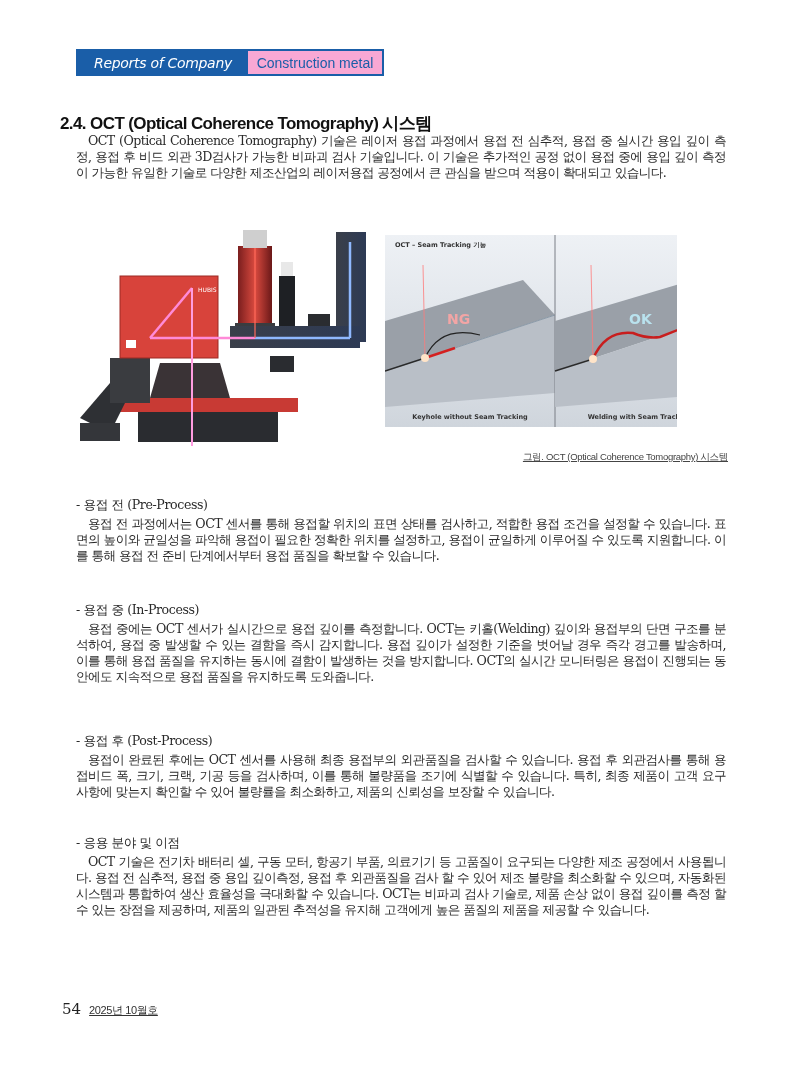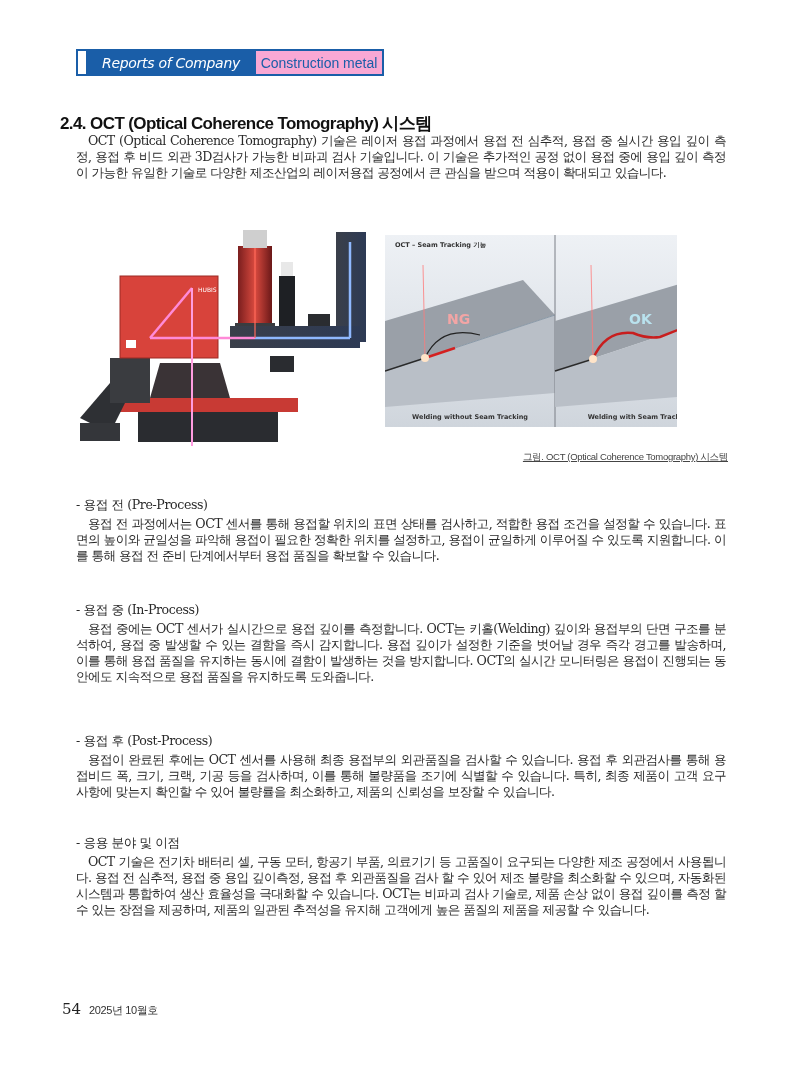--- a/index.html
+++ b/index.html
@@ -1,20 +1,20 @@
 <!DOCTYPE html>
 <html><head>
   <meta charset="utf-8">
   <style>
     * { margin: 0; padding: 0; box-sizing: border-box; }
     html, body { width: 800px; height: 1066px; background: #ffffff; }
     body { position: relative; overflow: hidden; font-family: "DejaVu Serif", "Liberation Serif", serif; color: #222; }
 
     
-    .hdr { position: absolute; left: 76px; top: 49px; height: 27px; width: 308px; display: flex; border: 2px solid #1a5ea8; padding-left: 8px; }
+    .hdr { position: absolute; left: 76px; top: 49px; height: 27px; width: 308px; display: flex; border: 2px solid #1a5ea8; }
     .hdr-left { width: 170px; background: #1a5ea8; color: #fff; font-family: "DejaVu Sans", "Liberation Sans", sans-serif; font-style: italic; font-size: 14px; display: flex; align-items: center; justify-content: center; letter-spacing: -0.3px; }
     .hdr-right { flex: 1; background: #f9a8d4; color: #1a5ea8; font-family: "Liberation Sans", "DejaVu Sans", sans-serif; font-size: 14px; display: flex; align-items: center; justify-content: center; }
 
     .title { position: absolute; left: 60px; top: 112px; font-family: "Liberation Sans", "DejaVu Sans", sans-serif; font-weight: bold; font-size: 17px; letter-spacing: -0.6px; color: #111; }
 
     .para { position: absolute; left: 76px; width: 650px; font-size: 12.6px; line-height: 16px; letter-spacing: -0.55px; text-indent: 12px; color: #2a2a2a; text-align: justify; }
     .sub { position: absolute; left: 76px; font-size: 12.6px; color: #2a2a2a; letter-spacing: -0.4px; }
 
     
     .machine { position: absolute; left: 80px; top: 218px; width: 300px; height: 228px; }
@@ -22,21 +22,21 @@
     .seam { position: absolute; left: 385px; top: 235px; width: 292px; height: 192px; background: linear-gradient(180deg, #eef1f5 0%, #dde2e8 60%, #cfd5dc 100%); overflow: hidden; }
     .seam-label { position: absolute; left: 10px; top: 6px; font-family: "DejaVu Sans", "Liberation Sans", sans-serif; font-size: 6.5px; font-weight: bold; color: #333; }
     .seam-caption { position: absolute; bottom: 6px; font-family: "DejaVu Sans", "Liberation Sans", sans-serif; font-size: 6.5px; font-weight: bold; color: #333; text-align: center; }
     .ng { position: absolute; font-family: "DejaVu Sans", "Liberation Sans", sans-serif; font-weight: bold; font-size: 14px; color: #f2a5a5; }
     .ok { position: absolute; font-family: "DejaVu Sans", "Liberation Sans", sans-serif; font-weight: bold; font-size: 14px; color: #b9e2ee; }
 
     .fig-caption { position: absolute; left: 0; width: 728px; top: 451px; text-align: right; font-family: "Liberation Sans", "DejaVu Sans", sans-serif; font-size: 9.5px; color: #444; letter-spacing: -0.3px; text-decoration: underline; }
 
     .footer { position: absolute; left: 62px; top: 1000px; display: flex; align-items: baseline; gap: 8px; }
     .page-num { font-family: "DejaVu Serif", "Liberation Serif", serif; font-size: 15px; color: #222; }
-    .issue { font-family: "Liberation Sans", "DejaVu Sans", sans-serif; font-size: 11px; color: #333; letter-spacing: -0.4px; }
+    .issue { font-family: "Liberation Sans", "DejaVu Sans", sans-serif; font-size: 11px; color: #333; letter-spacing: -0.4px; text-decoration: underline; }
   </style>
 </head>
 <body>
 
 <div class="hdr">
   <div class="hdr-left">Reports of Company</div>
   <div class="hdr-right">Construction metal</div>
 </div>
 
 <h1 class="title">2.4. OCT (Optical Coherence Tomography) 시스템</h1>
@@ -107,21 +107,21 @@
     <polygon points="170,86 308,45 339,80 170,136" fill="#9aa0a8"></polygon>
     <polygon points="170,136 339,80 339,158 170,172" fill="#b9bfc7"></polygon>
     <line x1="170" y1="136" x2="208" y2="124" stroke="#2a2a2a" stroke-width="1.5"></line>
     <path d="M208 124 Q220 95 248 98 Q262 104 275 102 L333 79" fill="none" stroke="#c81e1e" stroke-width="2.5"></path>
     <line x1="206" y1="30" x2="208" y2="124" stroke="#ff7a7a" stroke-width="0.8"></line>
     <circle cx="208" cy="124" r="4" fill="#ffe4c8"></circle>
   </svg>
   <span class="seam-label">OCT – Seam Tracking 기능</span>
   <span class="ng" style="left:62px;top:76px;">NG</span>
   <span class="ok" style="left:228px;top:76px;margin-left:16px;">OK</span>
-  <span class="seam-caption" style="left:0;width:170px;">Welding without Seam Tracking</span>
+  <span class="seam-caption" style="left:0;width:170px;">Keyhole without Seam Tracking</span>
   <span class="seam-caption" style="left:170px;width:169px;">Welding with Seam Tracking</span>
 </div>
 
 <div class="fig-caption">그림. OCT (Optical Coherence Tomography) 시스템</div>
 
 <div class="sub" style="top:497px;">- 용접 전 (Pre-Process)</div>
 <p class="para" style="top:516px;">용접 전 과정에서는 OCT 센서를 통해 용접할 위치의 표면 상태를 검사하고, 적합한 용접 조건을 설정할 수 있습니다. 표면의 높이와 균일성을 파악해 용접이 필요한 정확한 위치를 설정하고, 용접이 균일하게 이루어질 수 있도록 지원합니다. 이를 통해 용접 전 준비 단계에서부터 용접 품질을 확보할 수 있습니다.</p>
 
 <div class="sub" style="top:602px;">- 용접 중 (In-Process)</div>
 <p class="para" style="top:621px;">용접 중에는 OCT 센서가 실시간으로 용접 깊이를 측정합니다. OCT는 키홀(Welding) 깊이와 용접부의 단면 구조를 분석하여, 용접 중 발생할 수 있는 결함을 즉시 감지합니다. 용접 깊이가 설정한 기준을 벗어날 경우 즉각 경고를 발송하며, 이를 통해 용접 품질을 유지하는 동시에 결함이 발생하는 것을 방지합니다. OCT의 실시간 모니터링은 용접이 진행되는 동안에도 지속적으로 용접 품질을 유지하도록 도와줍니다.</p>

